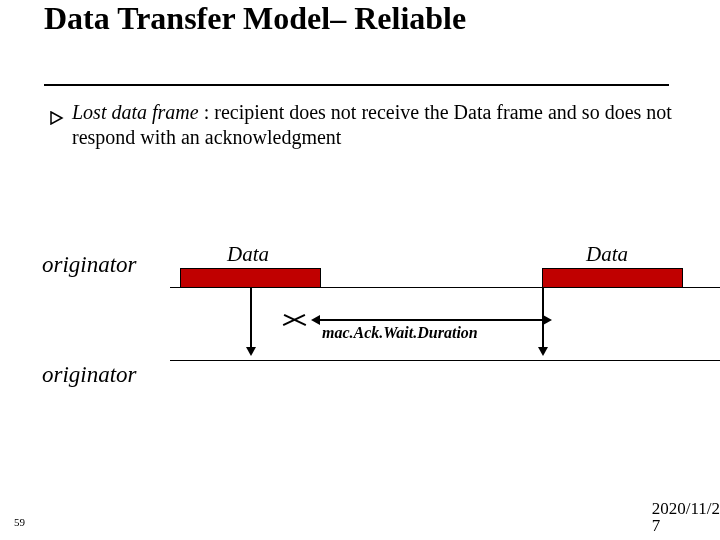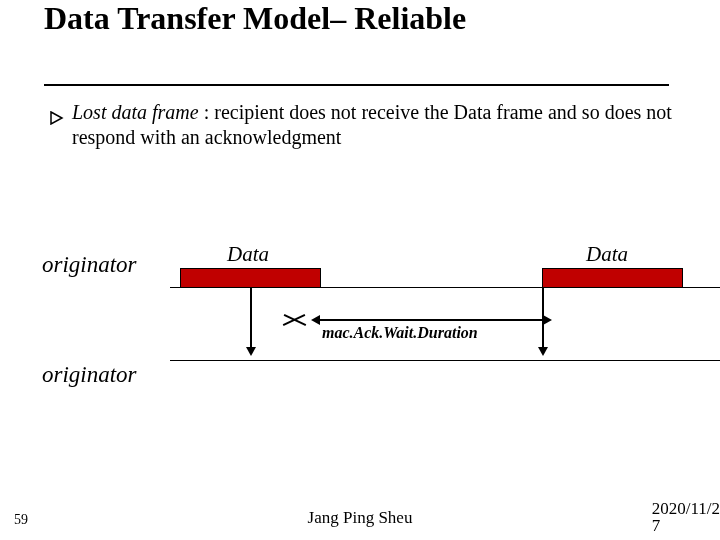--- a/index.html
+++ b/index.html
@@ -35,21 +35,21 @@
   .interval-line { position: absolute; left: 320px; top: 79px; width: 224px; height: 1.5px; background: #000; }
   .ih-left { position: absolute; left: 311px; top: 74.5px; width: 0; height: 0; border-top: 5px solid transparent; border-bottom: 5px solid transparent; border-right: 9px solid #000; }
   .ih-right { position: absolute; left: 543px; top: 74.5px; width: 0; height: 0; border-top: 5px solid transparent; border-bottom: 5px solid transparent; border-left: 9px solid #000; }
 
   .x-line { position: absolute; background: #000; width: 24px; height: 1.8px; transform-origin: center; }
   .x1 { left: 283px; top: 79px; transform: rotate(25deg); }
   .x2 { left: 282px; top: 79px; transform: rotate(-25deg); }
 
   .timer-label { position: absolute; left: 302px; top: 84px; font-size: 16px; font-style: italic; font-weight: bold; line-height: 1.12; margin-left: 20px; }
 
-  .slide-num { position: absolute; left: 14px; bottom: 12px; font-size: 14px; }
+  .slide-num { position: absolute; left: 14px; bottom: 12px; font-size: 11px; }
   .footer-center { position: absolute; left: 0; right: 0; bottom: 12px; text-align: center; font-size: 17px; }
   .footer-right { position: absolute; right: 0; bottom: 6px; font-size: 17px; line-height: 1; }
 </style>
 </head>
 <body>
 
 <div class="slide">
 
   <div class="title">
     <span>Data Transfer Model– Reliable</span><br>
@@ -88,19 +88,18 @@
     <div class="interval-line"></div>
     <div class="ih-left"></div>
     <div class="ih-right"></div>
 
     <div class="timer-label">
       <span>mac.Ack.Wait.Duration</span><br>
     </div>
   </div>
 
   <div class="slide-num">59</div>
-  <div class="footer-center">Jang Ping Sheu</div>
   <div class="footer-right">
     <span>2020/11/2</span><br>
     <span>7</span>
   </div>
 
 </div>
 
 </body></html>

